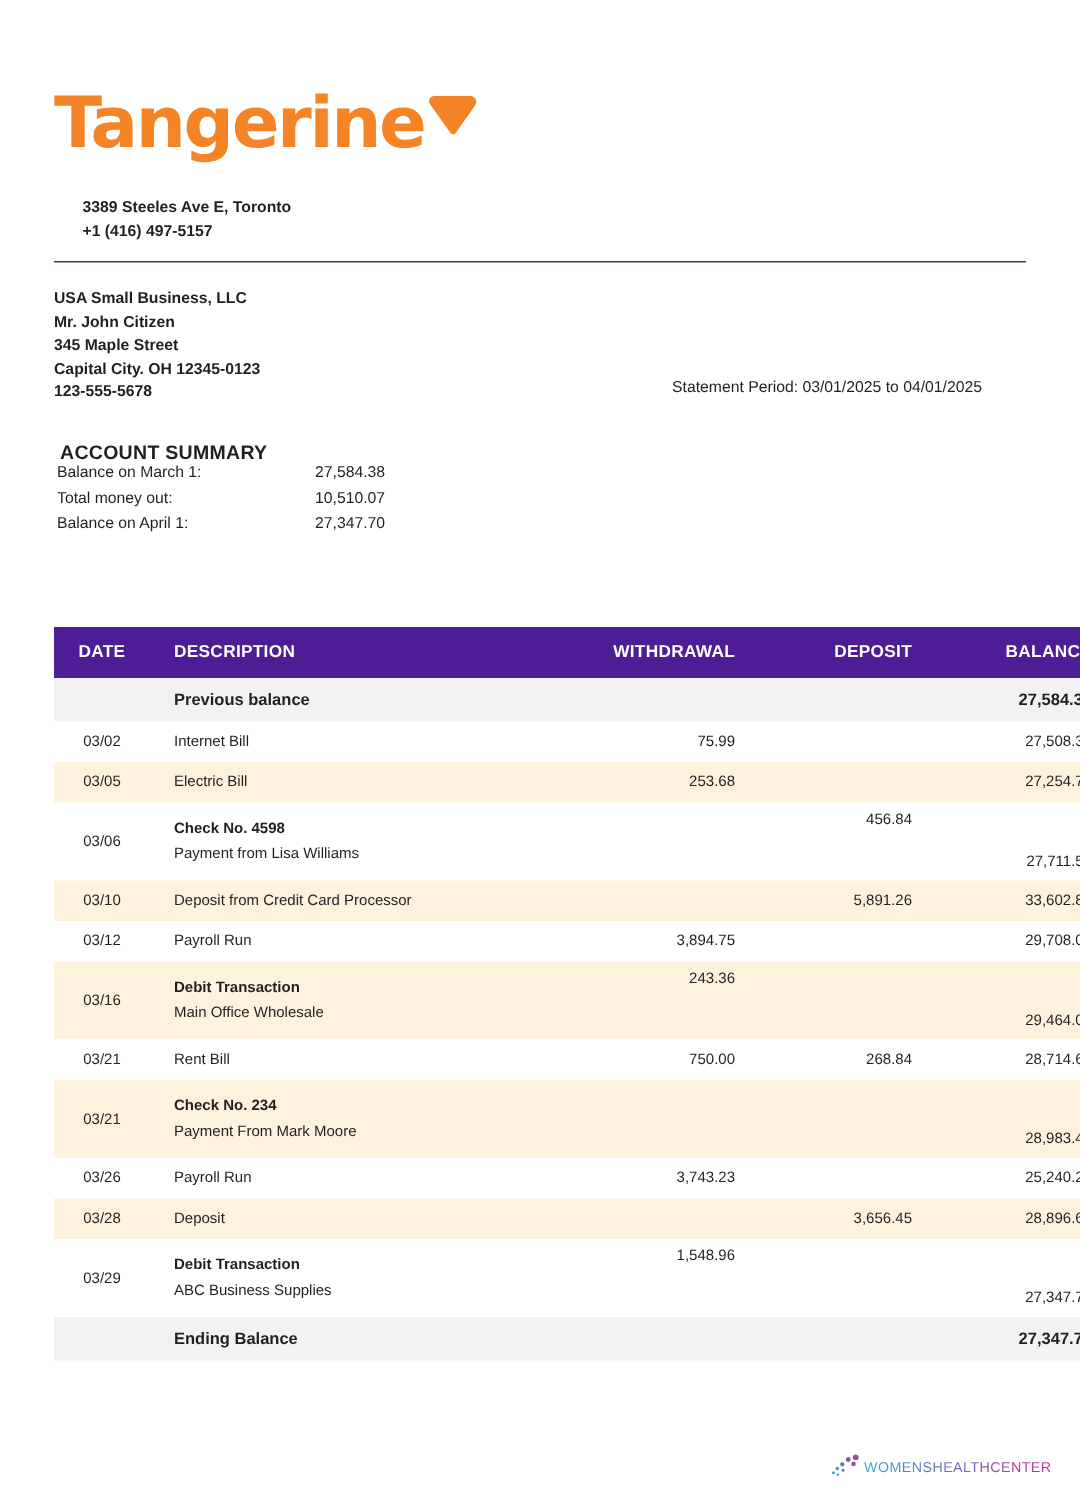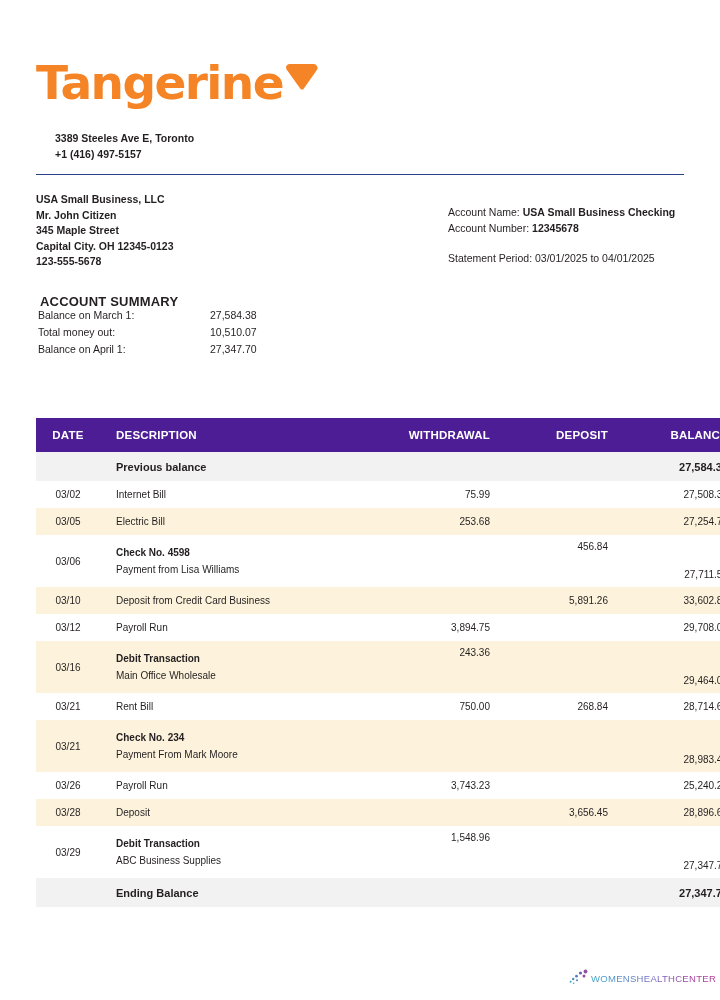--- a/index.html
+++ b/index.html
@@ -178,21 +178,21 @@
     line-height: 15px;
     margin-top: 2px;
   }
   td.two-line { padding-top: 1px; padding-bottom: 1px; }
   td.wd-top, td.dep-top { vertical-align: top; padding-top: 6px; }
   td.bal-bottom { vertical-align: bottom; padding-bottom: 7px; }
 
   
   .watermark {
     position: absolute;
-    left: 569px;
+    left: 554px;
     top: 966px;
     height: 24px;
     display: flex;
     align-items: center;
   }
   .wm-dots { width: 22px; height: 20px; flex: 0 0 auto; }
   .wm-text {
     font-size: 9.5px;
     letter-spacing: 0.3px;
     font-family: "Liberation Sans", sans-serif;
@@ -225,30 +225,20 @@
   <div class="rule"></div>
 
   <div class="addressee">
     <div>USA Small Business, LLC</div>
     <div>Mr. John Citizen</div>
     <div>345 Maple Street</div>
     <div>Capital City. OH 12345-0123</div>
     <div>123-555-5678</div>
   </div>
 
-  <div class="acct-info">
-    <div>
-      <span class="k">Account Name:</span>
-      <span class="v">USA Small Business Checking</span>
-    </div>
-    <div>
-      <span class="k">Account Number:</span>
-      <span class="v">12345678</span>
-    </div>
-  </div>
   <div class="acct-period">Statement Period: 03/01/2025 to 04/01/2025</div>
 
   <div class="summary-title">ACCOUNT SUMMARY</div>
   <table class="summary-table">
     <tbody>
       <tr>
         <td class="lbl">Balance on March 1:</td>
         <td class="val">27,584.38</td>
       </tr>
       <tr>
@@ -304,21 +294,21 @@
           <span class="desc-main">Check No. 4598</span>
           <span class="desc-sub">Payment from Lisa Williams</span>
         </td>
         <td class="wd wd-top"></td>
         <td class="dep dep-top">456.84</td>
         <td class="bal bal-bottom">27,711.55</td>
       </tr>
 
       <tr class="row-1 alt">
         <td class="date">03/10</td>
-        <td class="desc">Deposit from Credit Card Business</td>
+        <td class="desc">Deposit from Credit Card Processor</td>
         <td class="wd"></td>
         <td class="dep">5,891.26</td>
         <td class="bal">33,602.81</td>
       </tr>
 
       <tr class="row-1 plain">
         <td class="date">03/12</td>
         <td class="desc">Payroll Run</td>
         <td class="wd">3,894.75</td>
         <td class="dep"></td>

